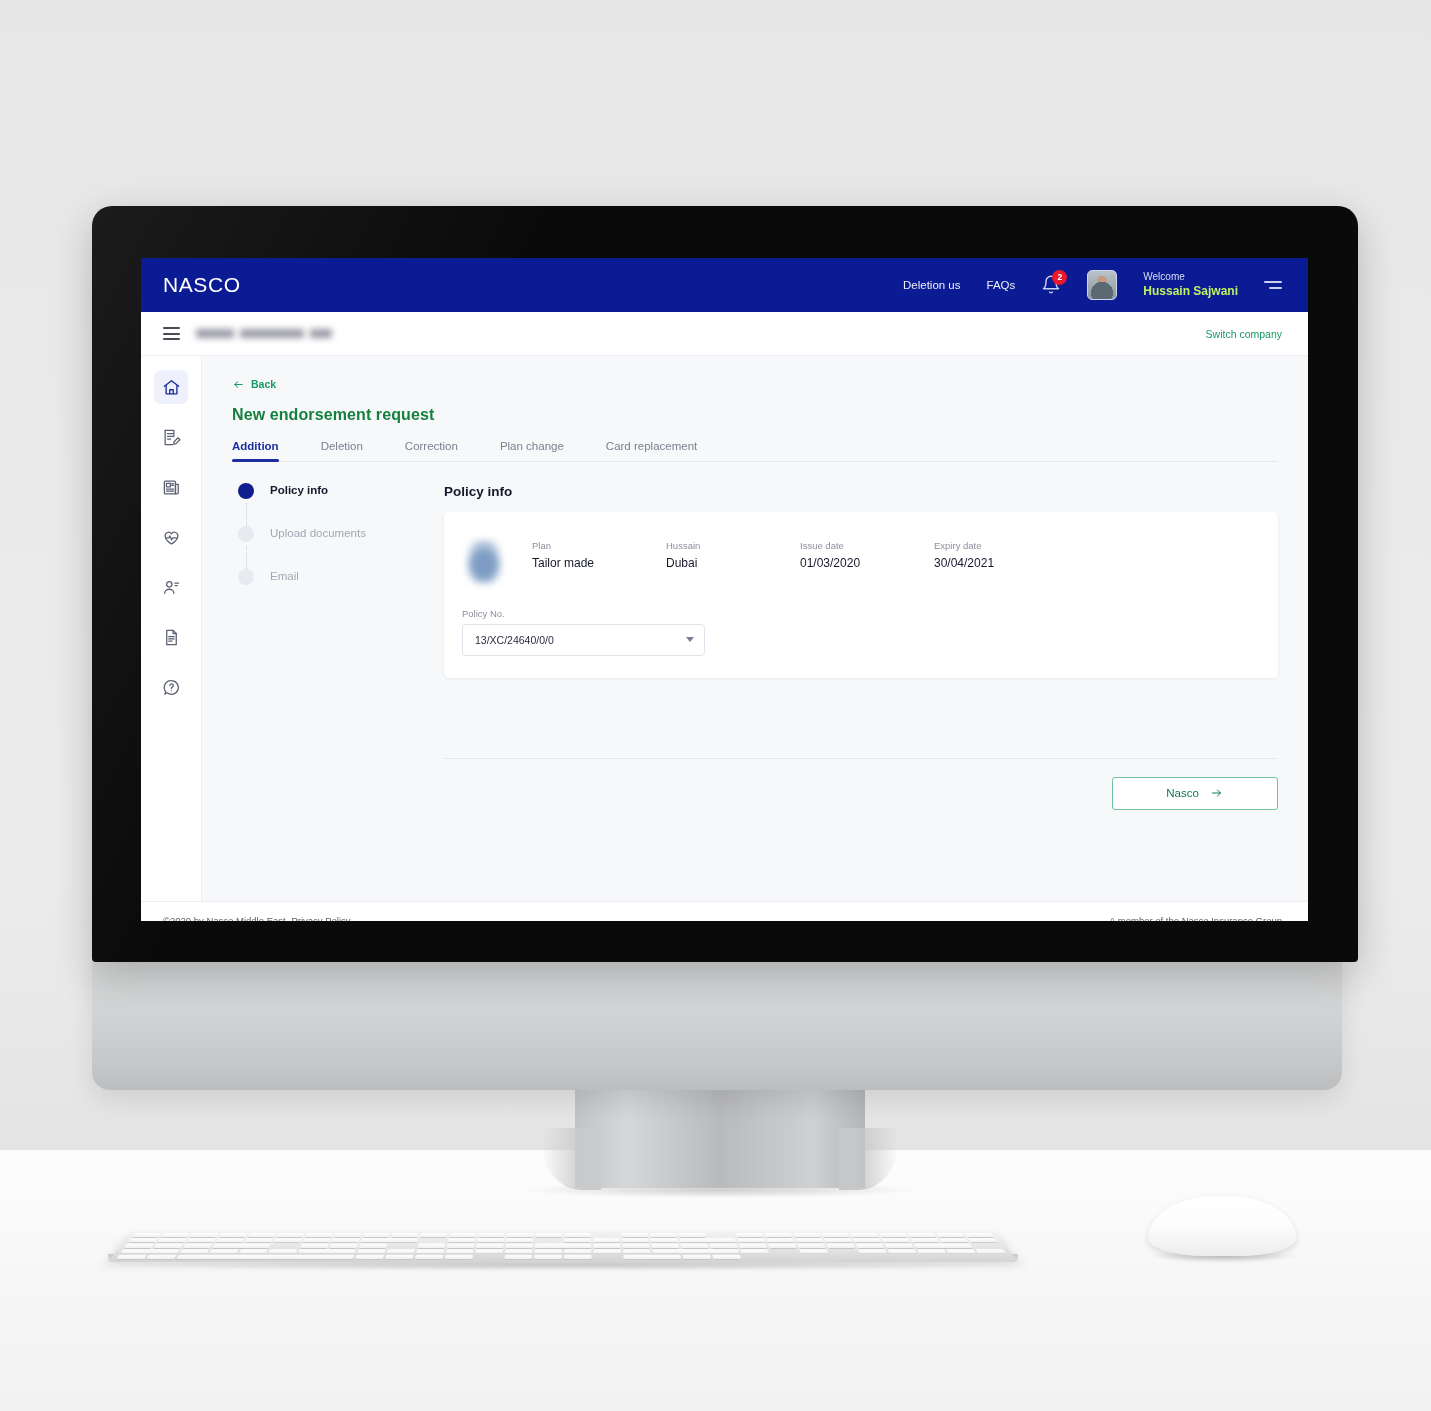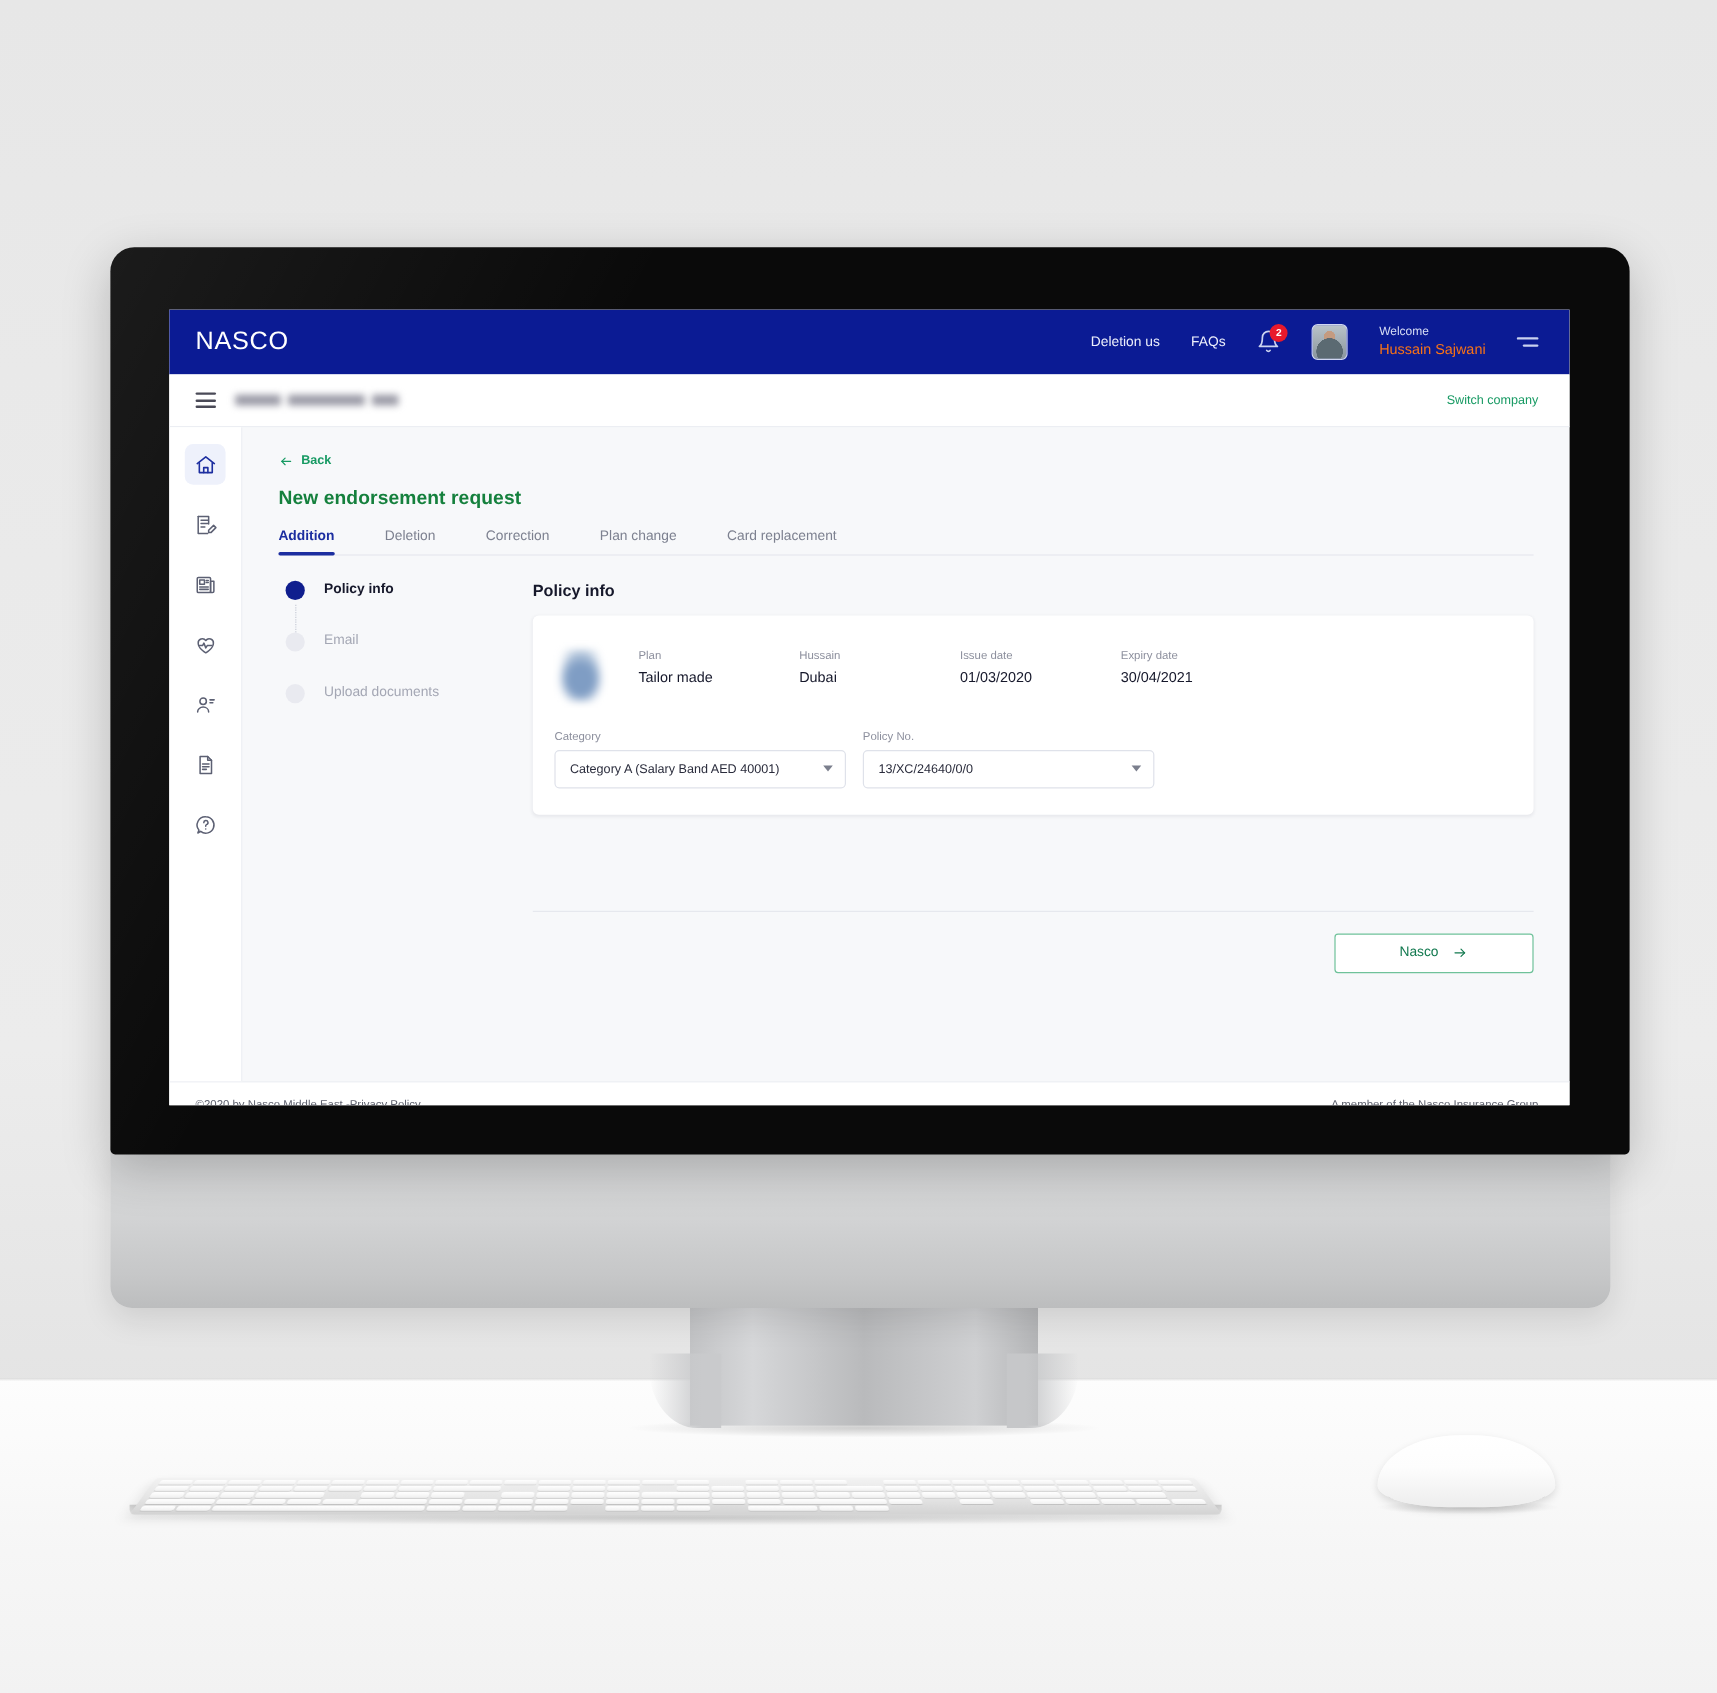--- a/index.html
+++ b/index.html
@@ -204,21 +204,21 @@
     border: 1.5px solid #cfd6f2;
     background:
       radial-gradient(circle at 50% 78%, #5b6a72 0 42%, rgba(0,0,0,0) 43%),
       radial-gradient(circle at 50% 34%, #c49b80 0 20%, rgba(0,0,0,0) 21%),
       linear-gradient(180deg,#b9c3c9,#8a969d);
     overflow: hidden;
     flex: 0 0 auto;
   }
   .welcome { line-height: 1.25; }
   .welcome .w1 { color: #d8def5; font-size: 10px; }
-  .welcome .w2 { color: #f97316; font-size: 12px; font-weight: 400; }
+  .welcome .w2 { color: #bef264; font-size: 12px; font-weight: 700; }
   .menu-lines { width: 18px; display: flex; flex-direction: column; gap: 4px; }
   .menu-lines span { height: 1.6px; background: #c9d1ef; border-radius: 2px; }
   .menu-lines span:nth-child(2) { width: 72%; margin-left: auto; }
 
   
   .subbar {
     height: 44px;
     background: #ffffff;
     display: flex;
     align-items: center;
@@ -686,27 +686,27 @@
         <div class="work">
 
           <div class="stepper">
             <div class="step active">
               <span class="dot"></span>
               <span class="line"></span>
               <span class="step-label">Policy info</span>
             </div>
             <div class="step">
               <span class="dot"></span>
-
-              <span class="step-label">Email</span>
+              <span class="line"></span>
+              <span class="step-label">Upload documents</span>
             </div>
             <div class="step">
               <span class="dot"></span>
-              <span class="line"></span>
-              <span class="step-label">Upload documents</span>
+
+              <span class="step-label">Email</span>
             </div>
           </div>
 
           <div class="panel">
             <div class="panel-title">Policy info</div>
 
             <div class="card">
 
 
               <div class="policy-row">
@@ -724,27 +724,20 @@
                   <div class="field-label">Issue date</div>
                   <div class="field-value">01/03/2020</div>
                 </div>
                 <div class="field-col">
                   <div class="field-label">Expiry date</div>
                   <div class="field-value">30/04/2021</div>
                 </div>
               </div>
 
               <div class="selects">
-                <div class="select-group">
-                  <div class="select-label">Category</div>
-                  <div class="select-box">
-                    <span>Category A (Salary Band AED 40001)</span>
-                    <span class="caret"></span>
-                  </div>
-                </div>
 
                 <div class="select-group">
                   <div class="select-label">Policy No.</div>
                   <div class="select-box">
                     <span>13/XC/24640/0/0</span>
                     <span class="caret"></span>
                   </div>
                 </div>
               </div>
             </div>

